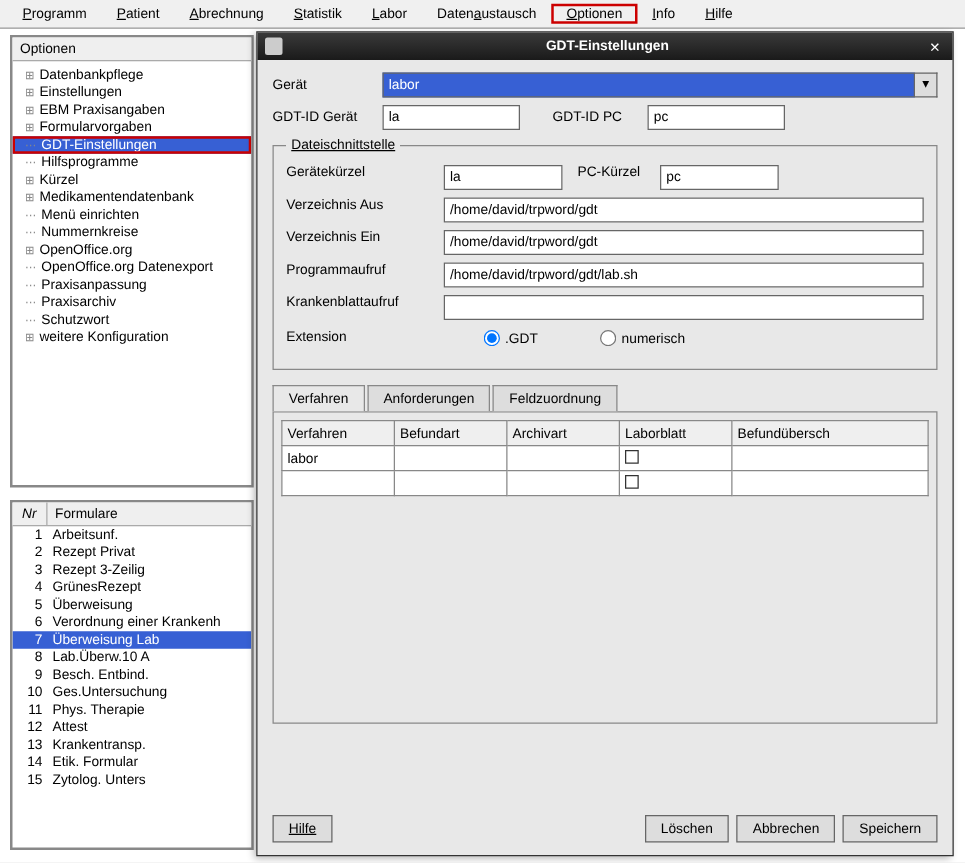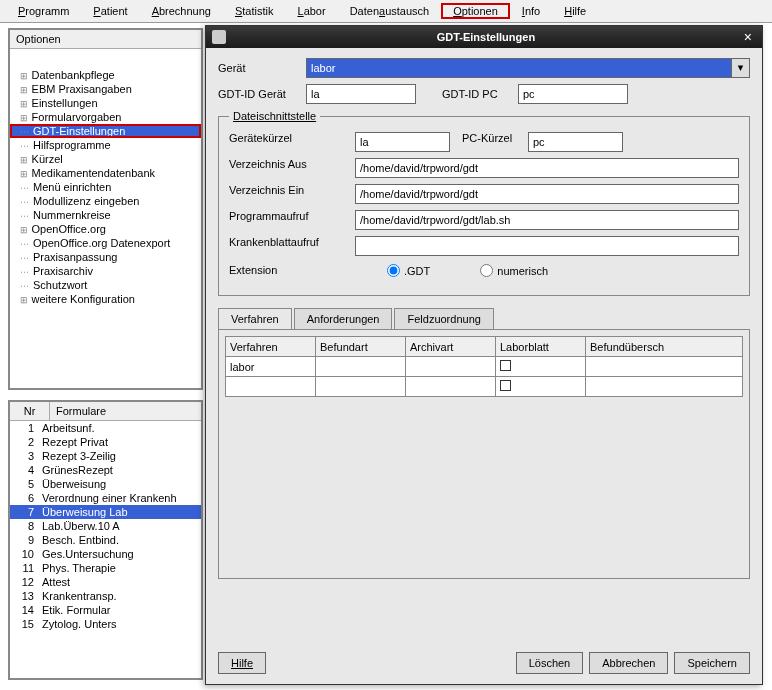--- a/index.html
+++ b/index.html
@@ -7,29 +7,29 @@
 
 .menubar { display: flex; gap: 0; padding: 3px 6px; border-bottom: 1px solid #999; background: #f0f0f0; }
 .menubar-item { padding: 2px 12px; cursor: pointer; }
 .menubar-item.highlighted { border: 2px solid #c00; padding: 0 10px; }
 .mnemonic { text-decoration: underline; }
 
 .left-col { position: absolute; left: 8px; top: 28px; width: 195px; }
 
 .tree-panel { border: 2px solid #888; background: #fff; padding: 0; height: 362px; display: flex; flex-direction: column; }
 .tree-header { border-bottom: 1px solid #aaa; padding: 3px 6px; background: #efefef; }
-.tree-body { overflow-y: auto; flex: 1; padding: 19px 0; }
+.tree-body { overflow-y: auto; flex: 1; padding: 4px 0; }
 .tree-item { padding: 1px 4px 1px 10px; white-space: nowrap; cursor: pointer; position: relative; }
 .tree-item::before { content: "⋯"; color: #888; margin-right: 4px; font-size: 9px; }
 .tree-item.expandable::before { content: "⊞"; }
 .tree-item.highlighted { outline: 2px solid #c00; outline-offset: -2px; background: #3760d4; color: #fff; }
 
 .form-panel { border: 2px solid #888; background: #fff; margin-top: 10px; height: 280px; display: flex; flex-direction: column; }
 .form-header { display: flex; border-bottom: 1px solid #aaa; background: #efefef; }
-.form-header-nr { width: 40px; padding: 3px 4px; border-right: 1px solid #aaa; text-align: center; }
+.form-header-nr { width: 28px; padding: 3px 4px; border-right: 1px solid #aaa; text-align: center; font-style: italic; }
 .form-header-name { flex: 1; padding: 3px 6px; }
 .form-body { overflow-y: auto; flex: 1; }
 .form-row { display: flex; padding: 1px 0; cursor: pointer; }
 .form-row.selected { background: #3760d4; color: #fff; }
 .form-row-nr { width: 28px; text-align: right; padding: 0 4px; }
 .form-row-name { flex: 1; padding: 0 4px; }
 
 .dialog { position: absolute; left: 205px; top: 25px; width: 558px; height: 660px; border: 1px solid #333; background: #e8e8e8; box-shadow: -2px 2px 6px rgba(0,0,0,0.3); }
 .title-bar { background: linear-gradient(#3a3a3a, #1a1a1a); color: #fff; padding: 3px 6px; display: flex; align-items: center; font-size: 11px; }
 .title-icon { width: 14px; height: 14px; background: #ccc; margin-right: 6px; border-radius: 2px; }
@@ -83,29 +83,28 @@
     <div class="menubar-item highlighted"><span class="mnemonic">O</span>ptionen</div>
     <div class="menubar-item"><span class="mnemonic">I</span>nfo</div>
     <div class="menubar-item"><span class="mnemonic">H</span>ilfe</div>
   </div>
 
 <div class="left-col">
   <div class="tree-panel">
     <div class="tree-header">Optionen</div>
     <div class="tree-body" id="tree-body">
         <div class="tree-item expandable">Datenbankpflege</div>
+        <div class="tree-item expandable">Einstellungen</div>
         <div class="tree-item expandable">EBM Praxisangaben</div>
-        <div class="tree-item expandable">Einstellungen</div>
         <div class="tree-item expandable">Formularvorgaben</div>
         <div class="tree-item highlighted">GDT-Einstellungen</div>
         <div class="tree-item">Hilfsprogramme</div>
         <div class="tree-item expandable">Kürzel</div>
         <div class="tree-item expandable">Medikamentendatenbank</div>
         <div class="tree-item">Menü einrichten</div>
-        <div class="tree-item">Modullizenz eingeben</div>
         <div class="tree-item">Nummernkreise</div>
         <div class="tree-item expandable">OpenOffice.org</div>
         <div class="tree-item">OpenOffice.org Datenexport</div>
         <div class="tree-item">Praxisanpassung</div>
         <div class="tree-item">Praxisarchiv</div>
         <div class="tree-item">Schutzwort</div>
         <div class="tree-item expandable">weitere Konfiguration</div>
       </div>
   </div>
 

